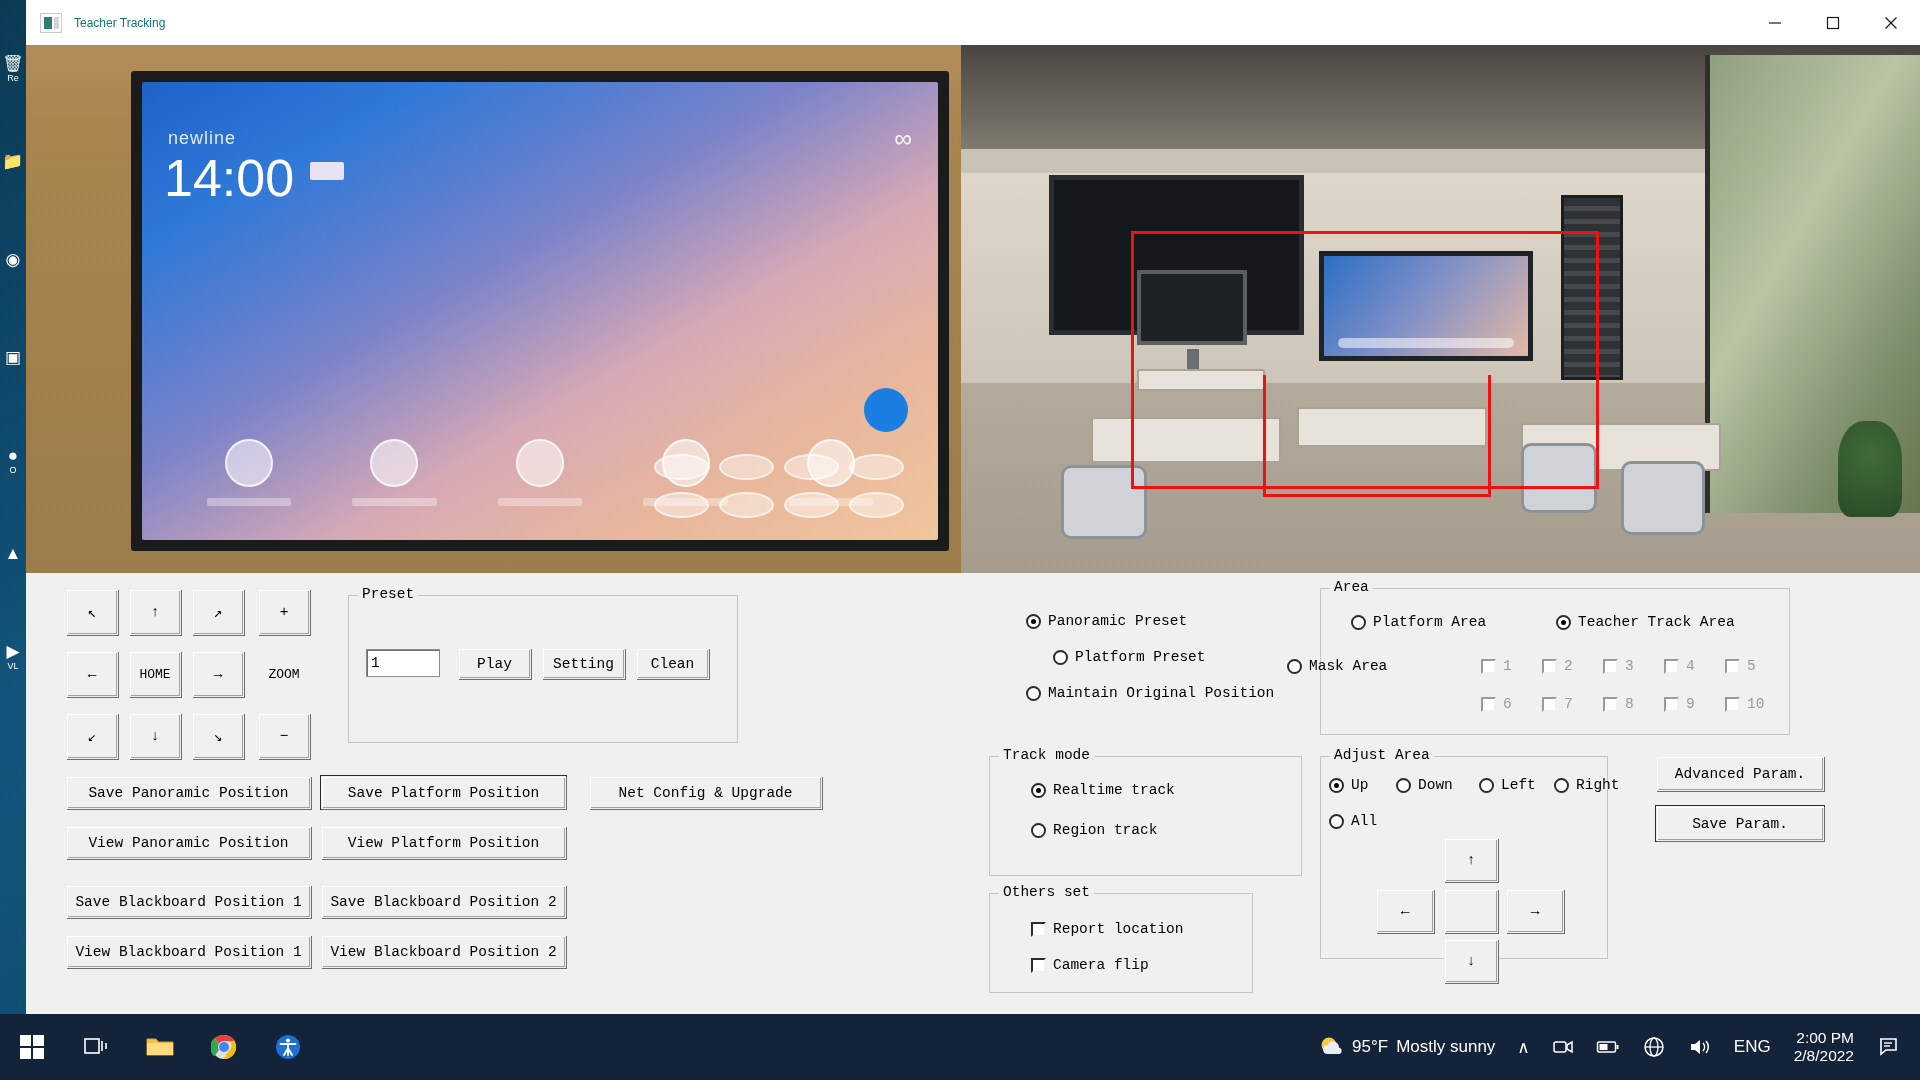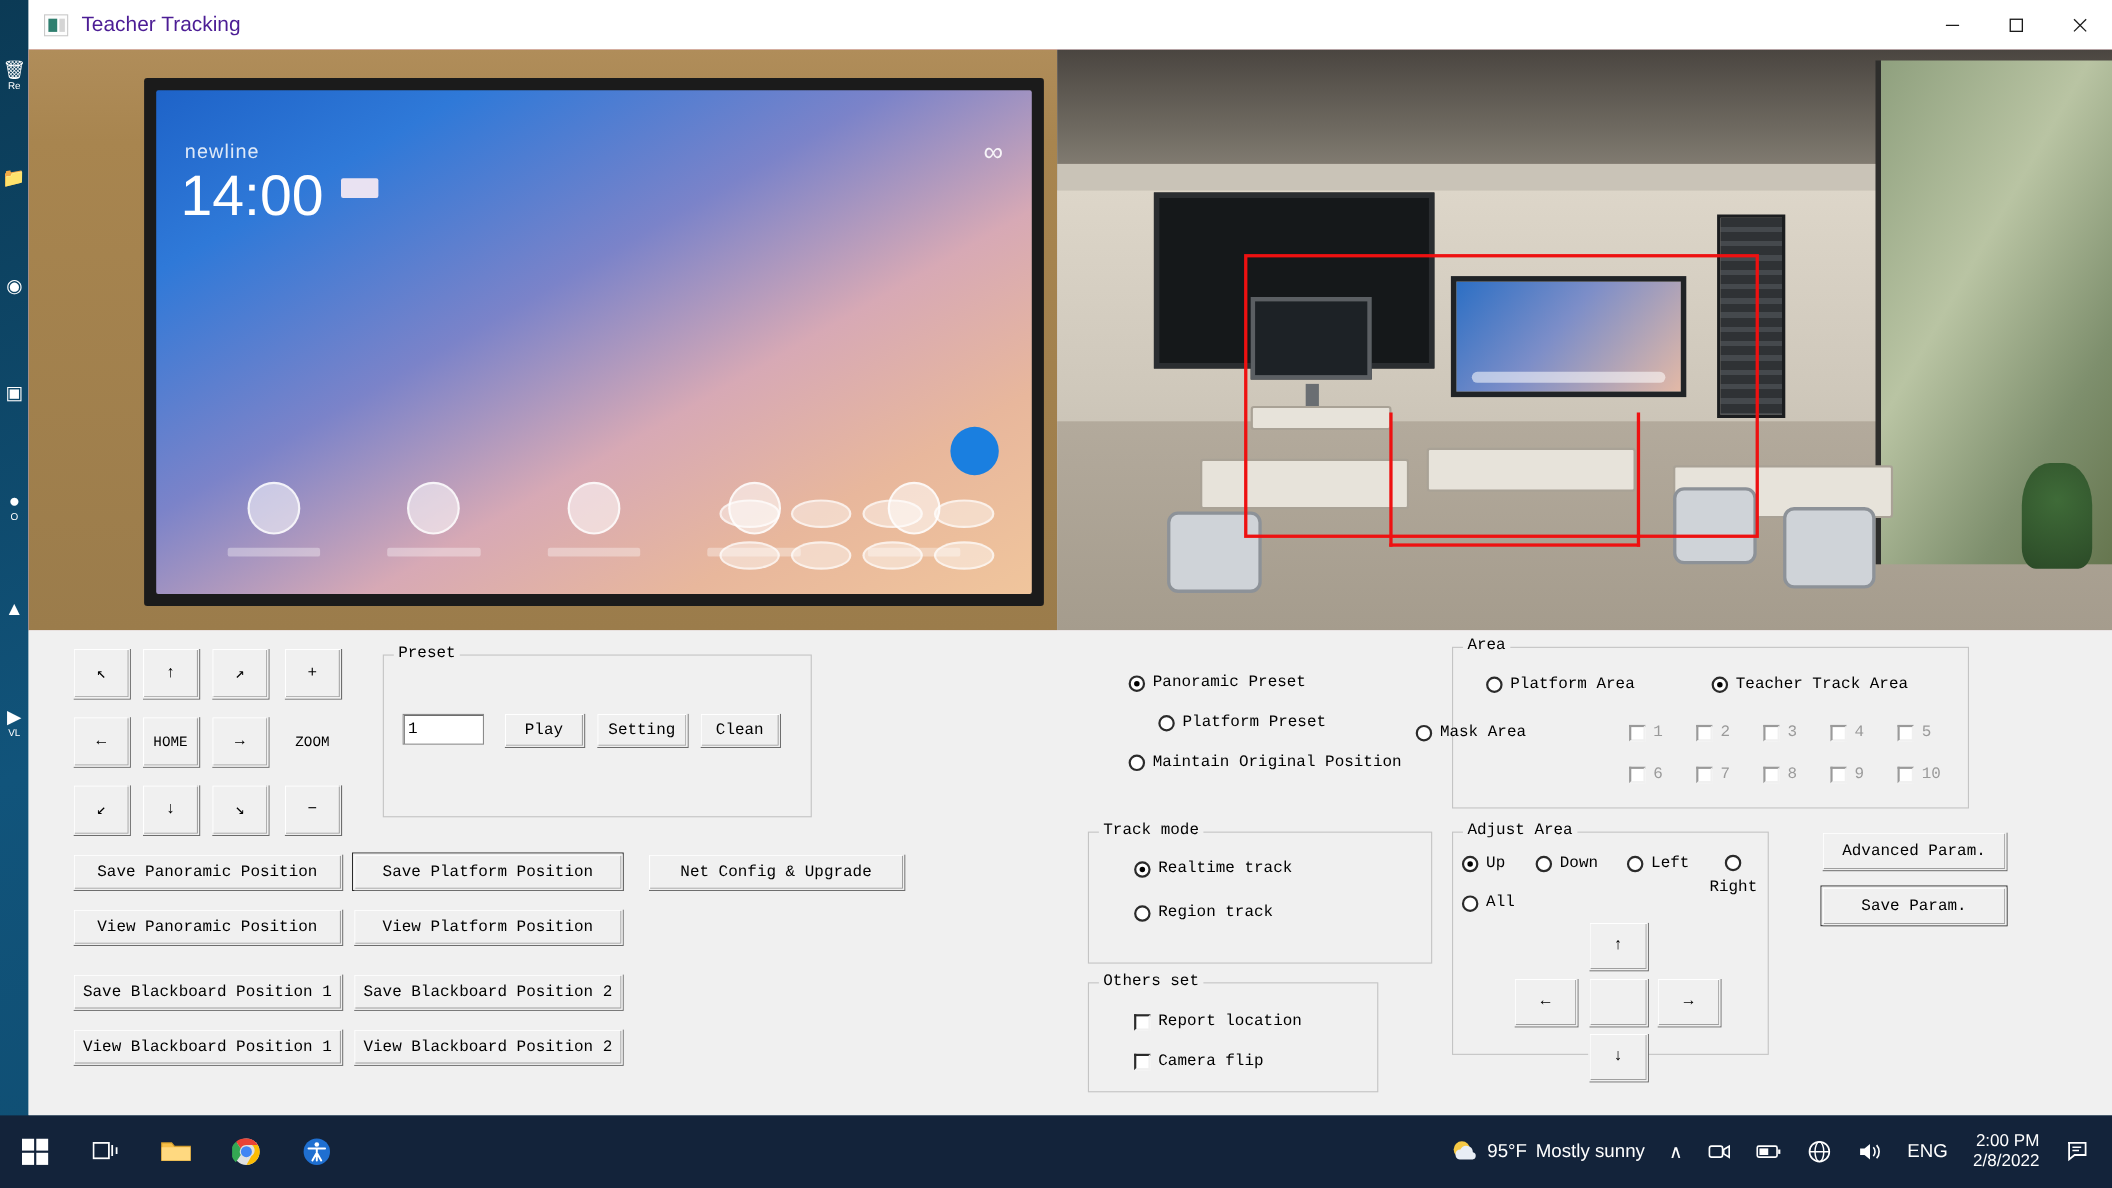--- a/index.html
+++ b/index.html
@@ -16,28 +16,28 @@
   
   #app-window{ position:absolute; left:26px; top:0; width:1894px; height:1014px;
                background:#f0f0f0; display:flex; flex-direction:column; }
 
   
   #titlebar{ height:45px; background:#ffffff; display:flex; align-items:center; flex:0 0 45px; }
   #titlebar .app-ico{ width:22px; height:20px; margin:0 12px 0 14px; position:relative;
                       background:#fdfdfd; border:1px solid #c9c9c9; }
   #titlebar .app-ico:before{ content:""; position:absolute; left:3px; top:3px; width:8px; height:12px; background:#2f7f6f; }
   #titlebar .app-ico:after{ content:""; position:absolute; left:13px; top:3px; width:5px; height:12px; background:#d5d5d5; }
-  #title-text{ font-size:19px; color:#4c1d95; }
+  #title-text{ font-size:12px; color:#0f766e; }
   #win-ctrls{ margin-left:auto; display:flex; height:45px; }
   .wbtn{ width:58px; height:45px; display:flex; align-items:center; justify-content:center;
          color:#1a1a1a; font-size:16px; }
   .wbtn svg{ display:block; }
 
   
-  #video-row{ height:528px; display:flex; flex:0 0 528px; background:#f9a8d4; }
+  #video-row{ height:528px; display:flex; flex:0 0 528px; background:#7dd3fc; }
   #video-left{ width:935px; position:relative; overflow:hidden;
                background:linear-gradient(#b08d5a,#a8854f 16%,#9b7c4b 100%); }
   #video-right{ flex:1; position:relative; overflow:hidden; background:#b9b3a7; }
 
   
   .bezel{ position:absolute; left:105px; top:26px; right:12px; bottom:22px;
           background:#1b1b1b; border-radius:3px; padding:11px; }
   .screen{ position:absolute; inset:11px; border-radius:2px; overflow:hidden;
            background:linear-gradient(150deg,#1e63c8 0%,#2f79d8 18%,#7b83c9 42%,#d7a9b5 62%,#e8b79c 80%,#f0c59c 100%); }
   .scr-brand{ position:absolute; left:26px; top:46px; color:#fff; font-size:18px; opacity:.85; letter-spacing:1px; }
@@ -372,21 +372,21 @@
         <span>Up</span>
       </div>
     <div class="radio" style="left:1370px;top:204px;">
         <span class="bx"></span>
         <span>Down</span>
       </div>
     <div class="radio" style="left:1453px;top:204px;">
         <span class="bx"></span>
         <span>Left</span>
       </div>
-    <div class="radio" style="left:1528px;top:204px;flex-direction:column;">
+    <div class="radio" style="left:1528px;top:204px;">
         <span class="bx"></span>
         <span>Right</span>
       </div>
     <div class="radio" style="left:1303px;top:240px;">
         <span class="bx"></span>
         <span>All</span>
       </div>
 
     <div class="mfc-btn" style="left:1418px;top:265px;width:54px;height:44px;">↑</div>
     <div class="mfc-btn" style="left:1350px;top:316px;width:58px;height:44px;">←</div>

